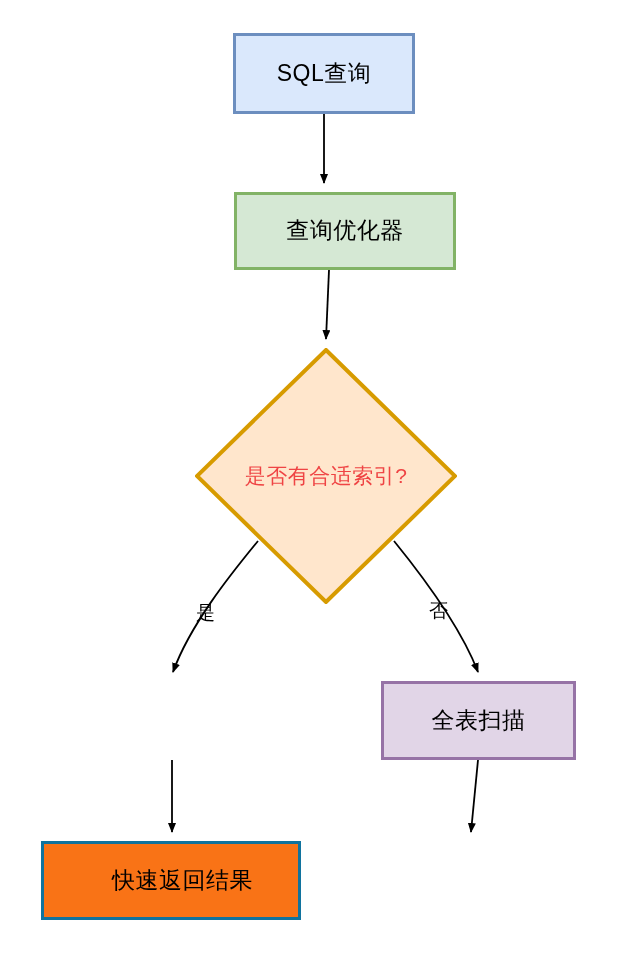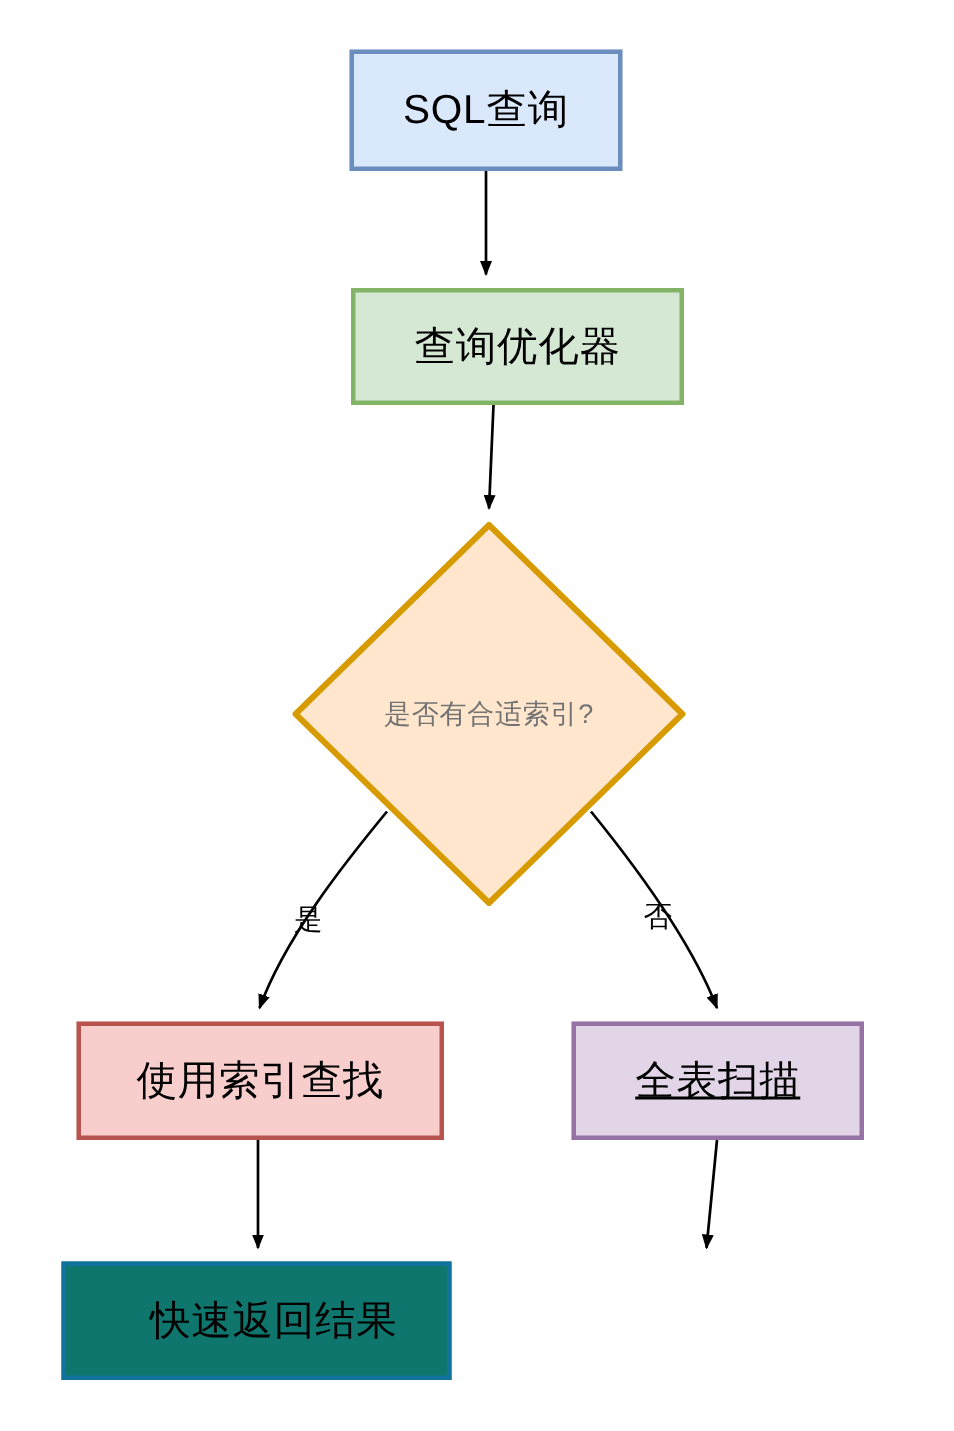--- a/index.html
+++ b/index.html
@@ -27,21 +27,21 @@
     height: 954px;
   }
   .node {
     position: absolute;
     box-sizing: border-box;
     display: flex;
     align-items: center;
     justify-content: center;
     text-align: center;
     color: #000000;
-    font-size: 27px;
+    font-size: 23px;
     line-height: 1.2;
     letter-spacing: 0.5px;
     z-index: 2;
   }
   .node-box {
     border-style: solid;
     border-width: 3px;
   }
   .node-diamond-wrap {
     position: absolute;
@@ -49,22 +49,22 @@
   }
   .node-diamond-label {
     position: absolute;
     left: 0;
     top: 0;
     width: 100%;
     height: 100%;
     display: flex;
     align-items: center;
     justify-content: center;
-    font-size: 18px;
-    color: #737373;
+    font-size: 21px;
+    color: #ef4444;
     letter-spacing: 0.5px;
     pointer-events: none;
   }
   .edge-label {
     position: absolute;
     font-size: 19px;
     color: #000000;
     background: transparent;
     z-index: 3;
     white-space: nowrap;
@@ -119,26 +119,23 @@
     <svg width="262" height="256" viewBox="0 0 262 256" xmlns="http://www.w3.org/2000/svg">
       <polygon points="131,2 260,128 131,254 2,128" fill="#ffe6cc" stroke="#d79b00" stroke-width="4"></polygon>
     </svg>
     <div class="node-diamond-label">是否有合适索引?</div>
   </div>
 
   <div class="edge-label" style="left:196px; top:600px;">是</div>
 
   <div class="edge-label" style="left:429px; top:598px;">否</div>
 
-  <div class="node node-box" style="left:51px; top:681px; width:245px; height:79px; background:#f8cecc; border-color:#b85450;">
-    <span>使用索引查找</span>
-  </div>
 
-  <div class="node node-box" style="left:381px; top:681px; width:195px; height:79px; background:#e1d5e7; border-color:#9673a6;text-decoration:underline;">
+  <div class="node node-box" style="left:381px; top:681px; width:195px; height:79px; background:#e1d5e7; border-color:#9673a6;">
     <span>全表扫描</span>
   </div>
 
-  <div class="node node-box" style="left:41px; top:841px; width:260px; height:79px; background:#0f766e; border-color:#10739e;padding-left:23px;">
+  <div class="node node-box" style="left:41px; top:841px; width:260px; height:79px; background:#f97316; border-color:#10739e;padding-left:23px;">
     <span>快速返回结果</span>
   </div>
 
 
 </div>
 
 </body></html>

